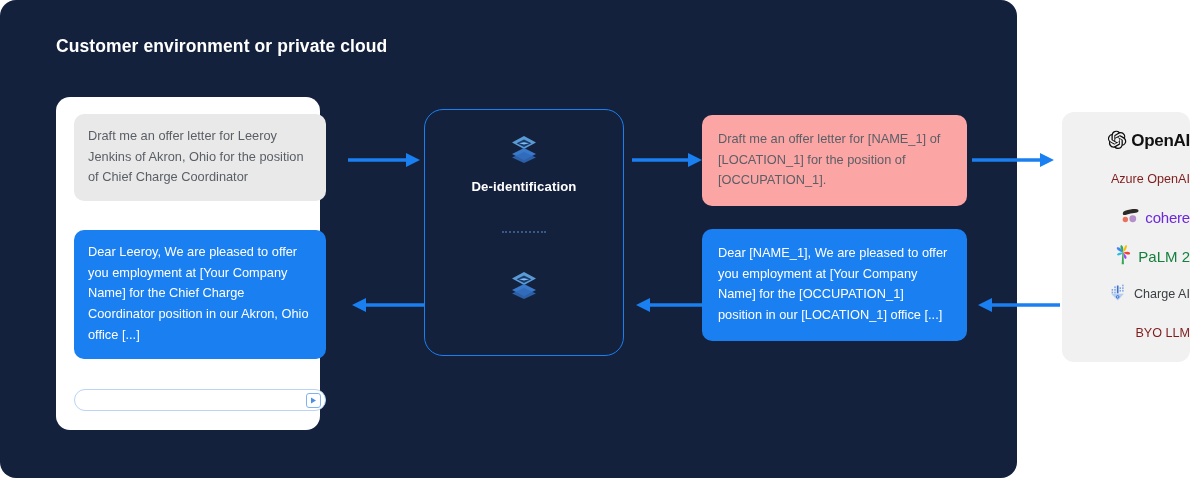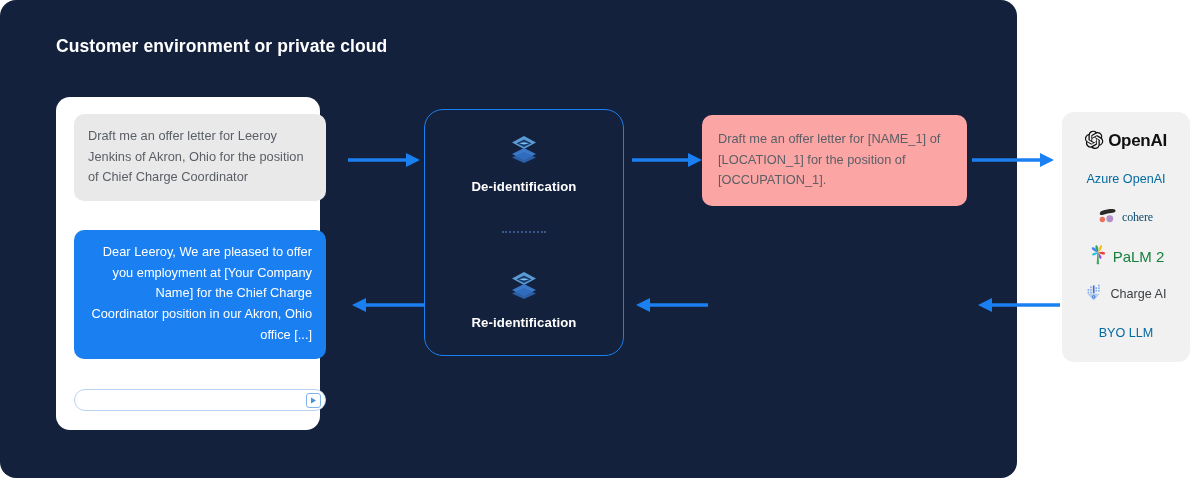--- a/index.html
+++ b/index.html
@@ -64,21 +64,20 @@
     background: #e9e9e9;
     color: #5a5f66;
   }
   #assistant-bubble {
     left: 18px;
     top: 133px;
     width: 252px;
     padding: 12px 14px 13px 14px;
     background: #1a7ff0;
     color: #ffffff;
-    text-align: right;
   }
   #chat-input-row {
     position: absolute;
     left: 18px;
     top: 292px;
     width: 252px;
     height: 22px;
     border: 1px solid #b9d4f5;
     border-radius: 11px;
     box-sizing: border-box;
@@ -168,34 +167,34 @@
     position: absolute;
     left: 1062px;
     top: 112px;
     width: 128px;
     height: 250px;
     background: #f1f1f1;
     border-radius: 12px;
     box-sizing: border-box;
     display: flex;
     flex-direction: column;
-    align-items: center;
+    align-items: flex-end;
     justify-content: space-around;
     padding: 10px 0;
   }
   .provider-row {
     display: flex;
     align-items: center;
     justify-content: center;
     gap: 4px;
     height: 26px;
   }
-  .provider-label { font-size: 12.6px; color: #0369a1; white-space: nowrap; }
+  .provider-label { font-size: 12.6px; color: #7f1d1d; white-space: nowrap; }
   .provider-label.bold { font-size: 17px; font-weight: bold; color: #111111; letter-spacing: -0.3px; }
-  .provider-label.cohere { font-size: 12px; color: #0c4a6e; letter-spacing: -0.2px; font-family: Liberation Serif, serif; }
+  .provider-label.cohere { font-size: 15px; color: #6d28d9; letter-spacing: -0.2px; }
   .provider-label.palm { font-size: 15px; color: #15803d; }
   .provider-label.vertex { font-size: 12.6px; color: #3c4043; }
 
   
   .arrow { position: absolute; }
 </style>
 </head>
 <body>
 
 <div id="dark-panel">
@@ -237,26 +236,26 @@
     <div class="process-step" id="step-reid">
       <span class="layers-icon">
         <svg width="34" height="34" viewBox="0 0 34 34" aria-hidden="true">
           <polygon points="17,5 29,11.5 17,18 5,11.5" fill="#5b9bd5"></polygon>
           <polygon points="17,8.5 24.5,12.2 17,15.9 9.5,12.2" fill="#1a3a6b"></polygon>
           <path d="M17,11.2 L22,12.2 L17,13.6 L12,12.2 Z" fill="#7ec0f5"></path>
           <polygon points="17,17 29,23 17,29 5,23" fill="#3a78c9"></polygon>
           <polygon points="17,21 29,26.5 17,32 5,26.5" fill="#2f6ab8" opacity="0.85"></polygon>
         </svg>
       </span>
-      <div class="step-label">Re-identification</div>
     </div>
   </div>
 
   <div id="deid-prompt-bubble">Draft me an offer letter for [NAME_1] of [LOCATION_1] for the position of [OCCUPATION_1].</div>
 
+  <div id="deid-response-bubble">Dear [NAME_1], We are pleased to offer you employment at [Your Company Name] for the [OCCUPATION_1] position in our [LOCATION_1] office [...]</div>
 </div>
 
 <svg class="arrow" style="left:348px; top:148px;" width="76" height="24">
   <line x1="0" y1="12" x2="60" y2="12" stroke="#1a7ff0" stroke-width="3.4"></line>
   <polygon points="58,5 72,12 58,19" fill="#1a7ff0"></polygon>
 </svg>
 
 <svg class="arrow" style="left:632px; top:148px;" width="76" height="24">
   <line x1="0" y1="12" x2="58" y2="12" stroke="#1a7ff0" stroke-width="3.4"></line>
   <polygon points="56,5 70,12 56,19" fill="#1a7ff0"></polygon>

